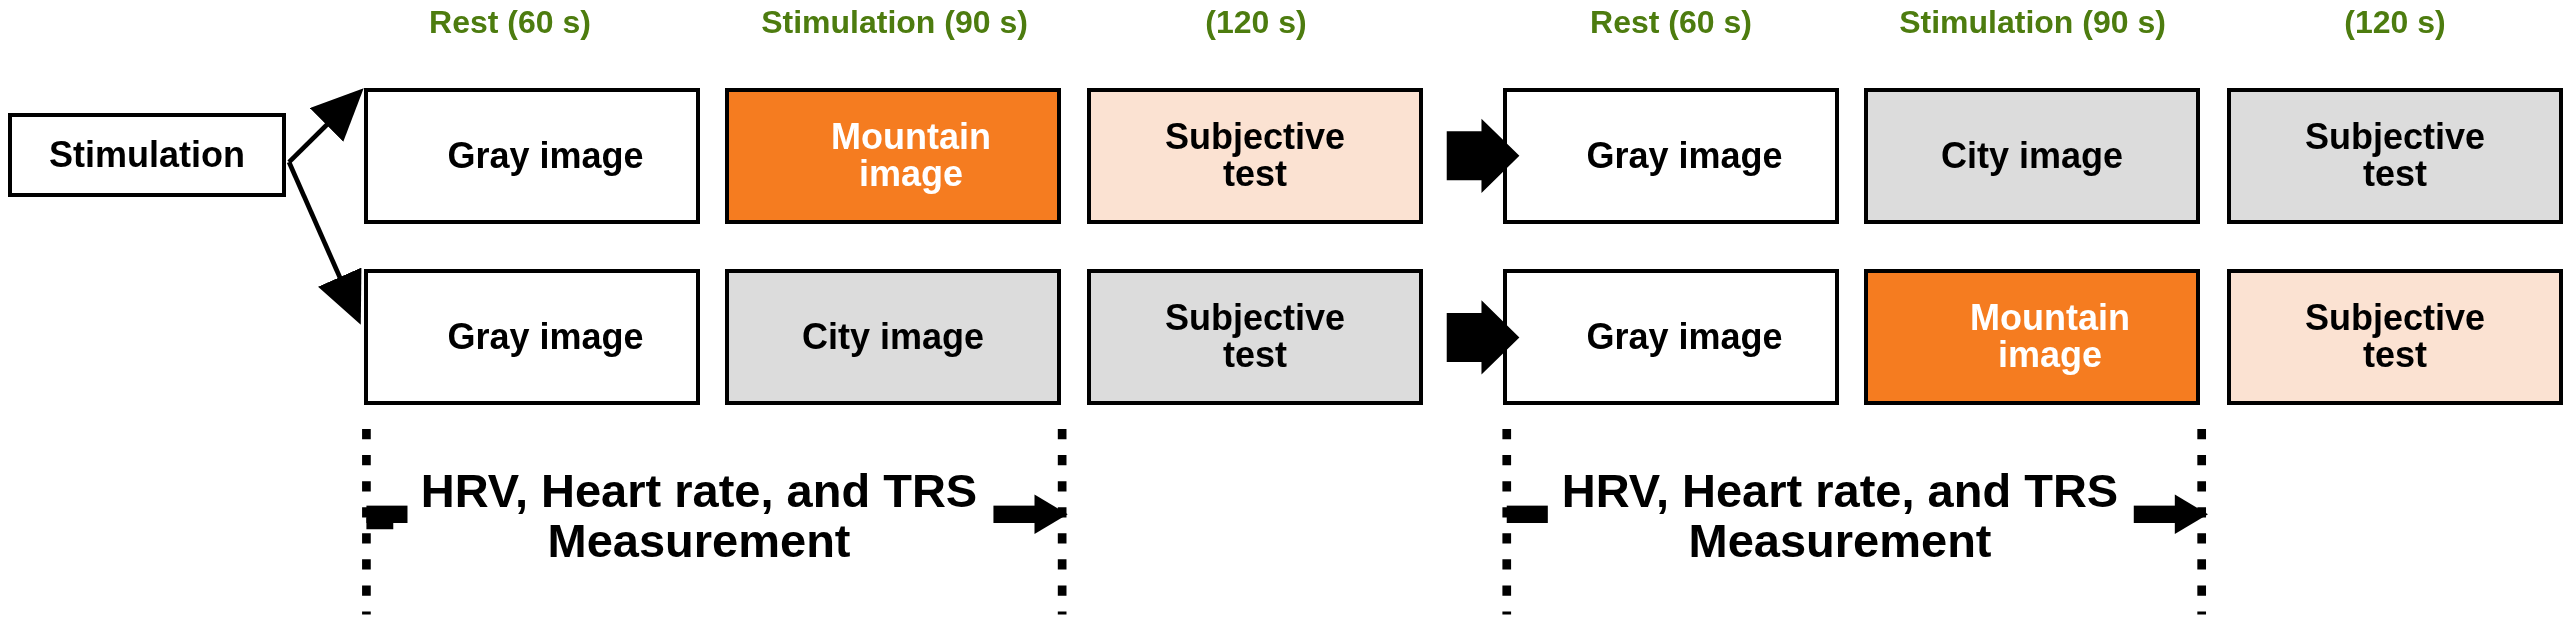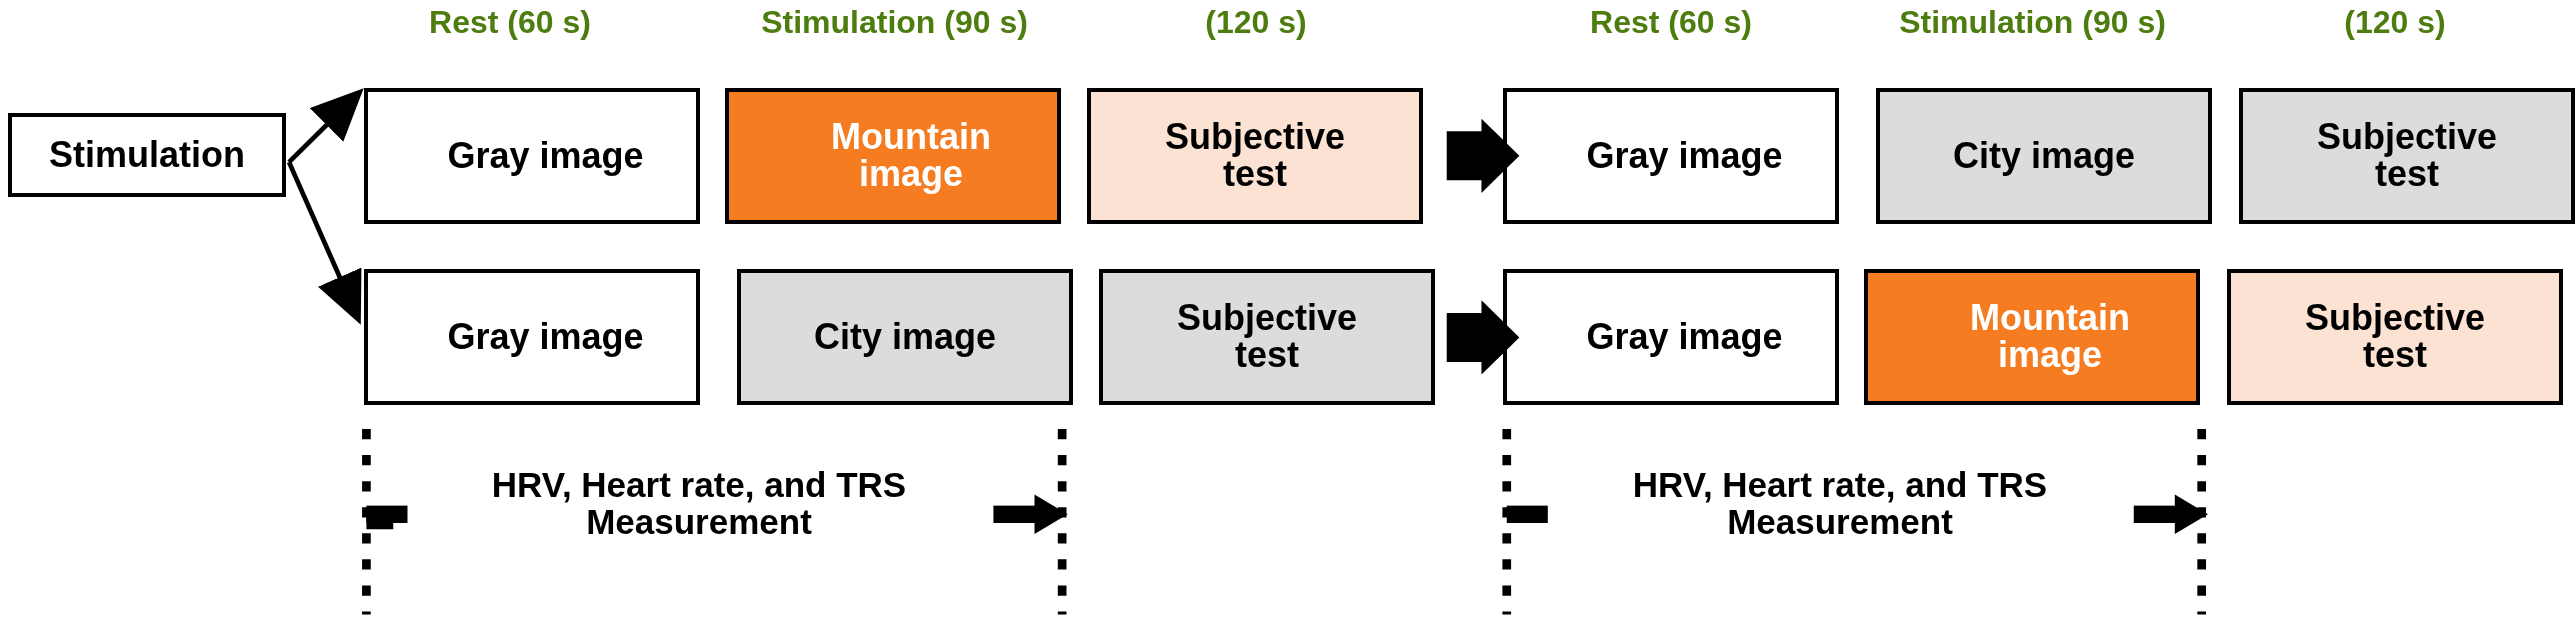--- a/index.html
+++ b/index.html
@@ -38,21 +38,21 @@
     align-items: center;
     justify-content: center;
     text-align: center;
     font-size: 36px;
     font-weight: bold;
     line-height: 1.02;
     color: #000000;
     background: #ffffff;
   }
   .cond-box.fill-white  { background: #ffffff; color: #000000; padding-left: 27px; }
-  .cond-box.fill-gray   { background: #dcdcdc; color: #000000; margin-left: 12px; }
+  .cond-box.fill-gray   { background: #dcdcdc; color: #000000; }
   .cond-box.fill-orange { background: #f57c20; color: #ffffff; padding-left: 36px; }
   .cond-box.fill-peach  { background: #fbe2d2; color: #000000; }
 
   
   .participant-box {
     position: absolute;
     border: 4px solid #000000;
     box-sizing: border-box;
     background: #ffffff;
     display: flex;
@@ -70,21 +70,21 @@
     left: 0;
     top: 0;
     width: 2576px;
     height: 618px;
     pointer-events: none;
   }
 
   
   .measure-label {
     position: absolute;
-    font-size: 35px;
+    font-size: 47px;
     font-weight: bold;
     color: #000000;
     text-align: center;
     line-height: 1.06;
     white-space: pre-line;
   }
 </style>
 </head>
 <body>
 

